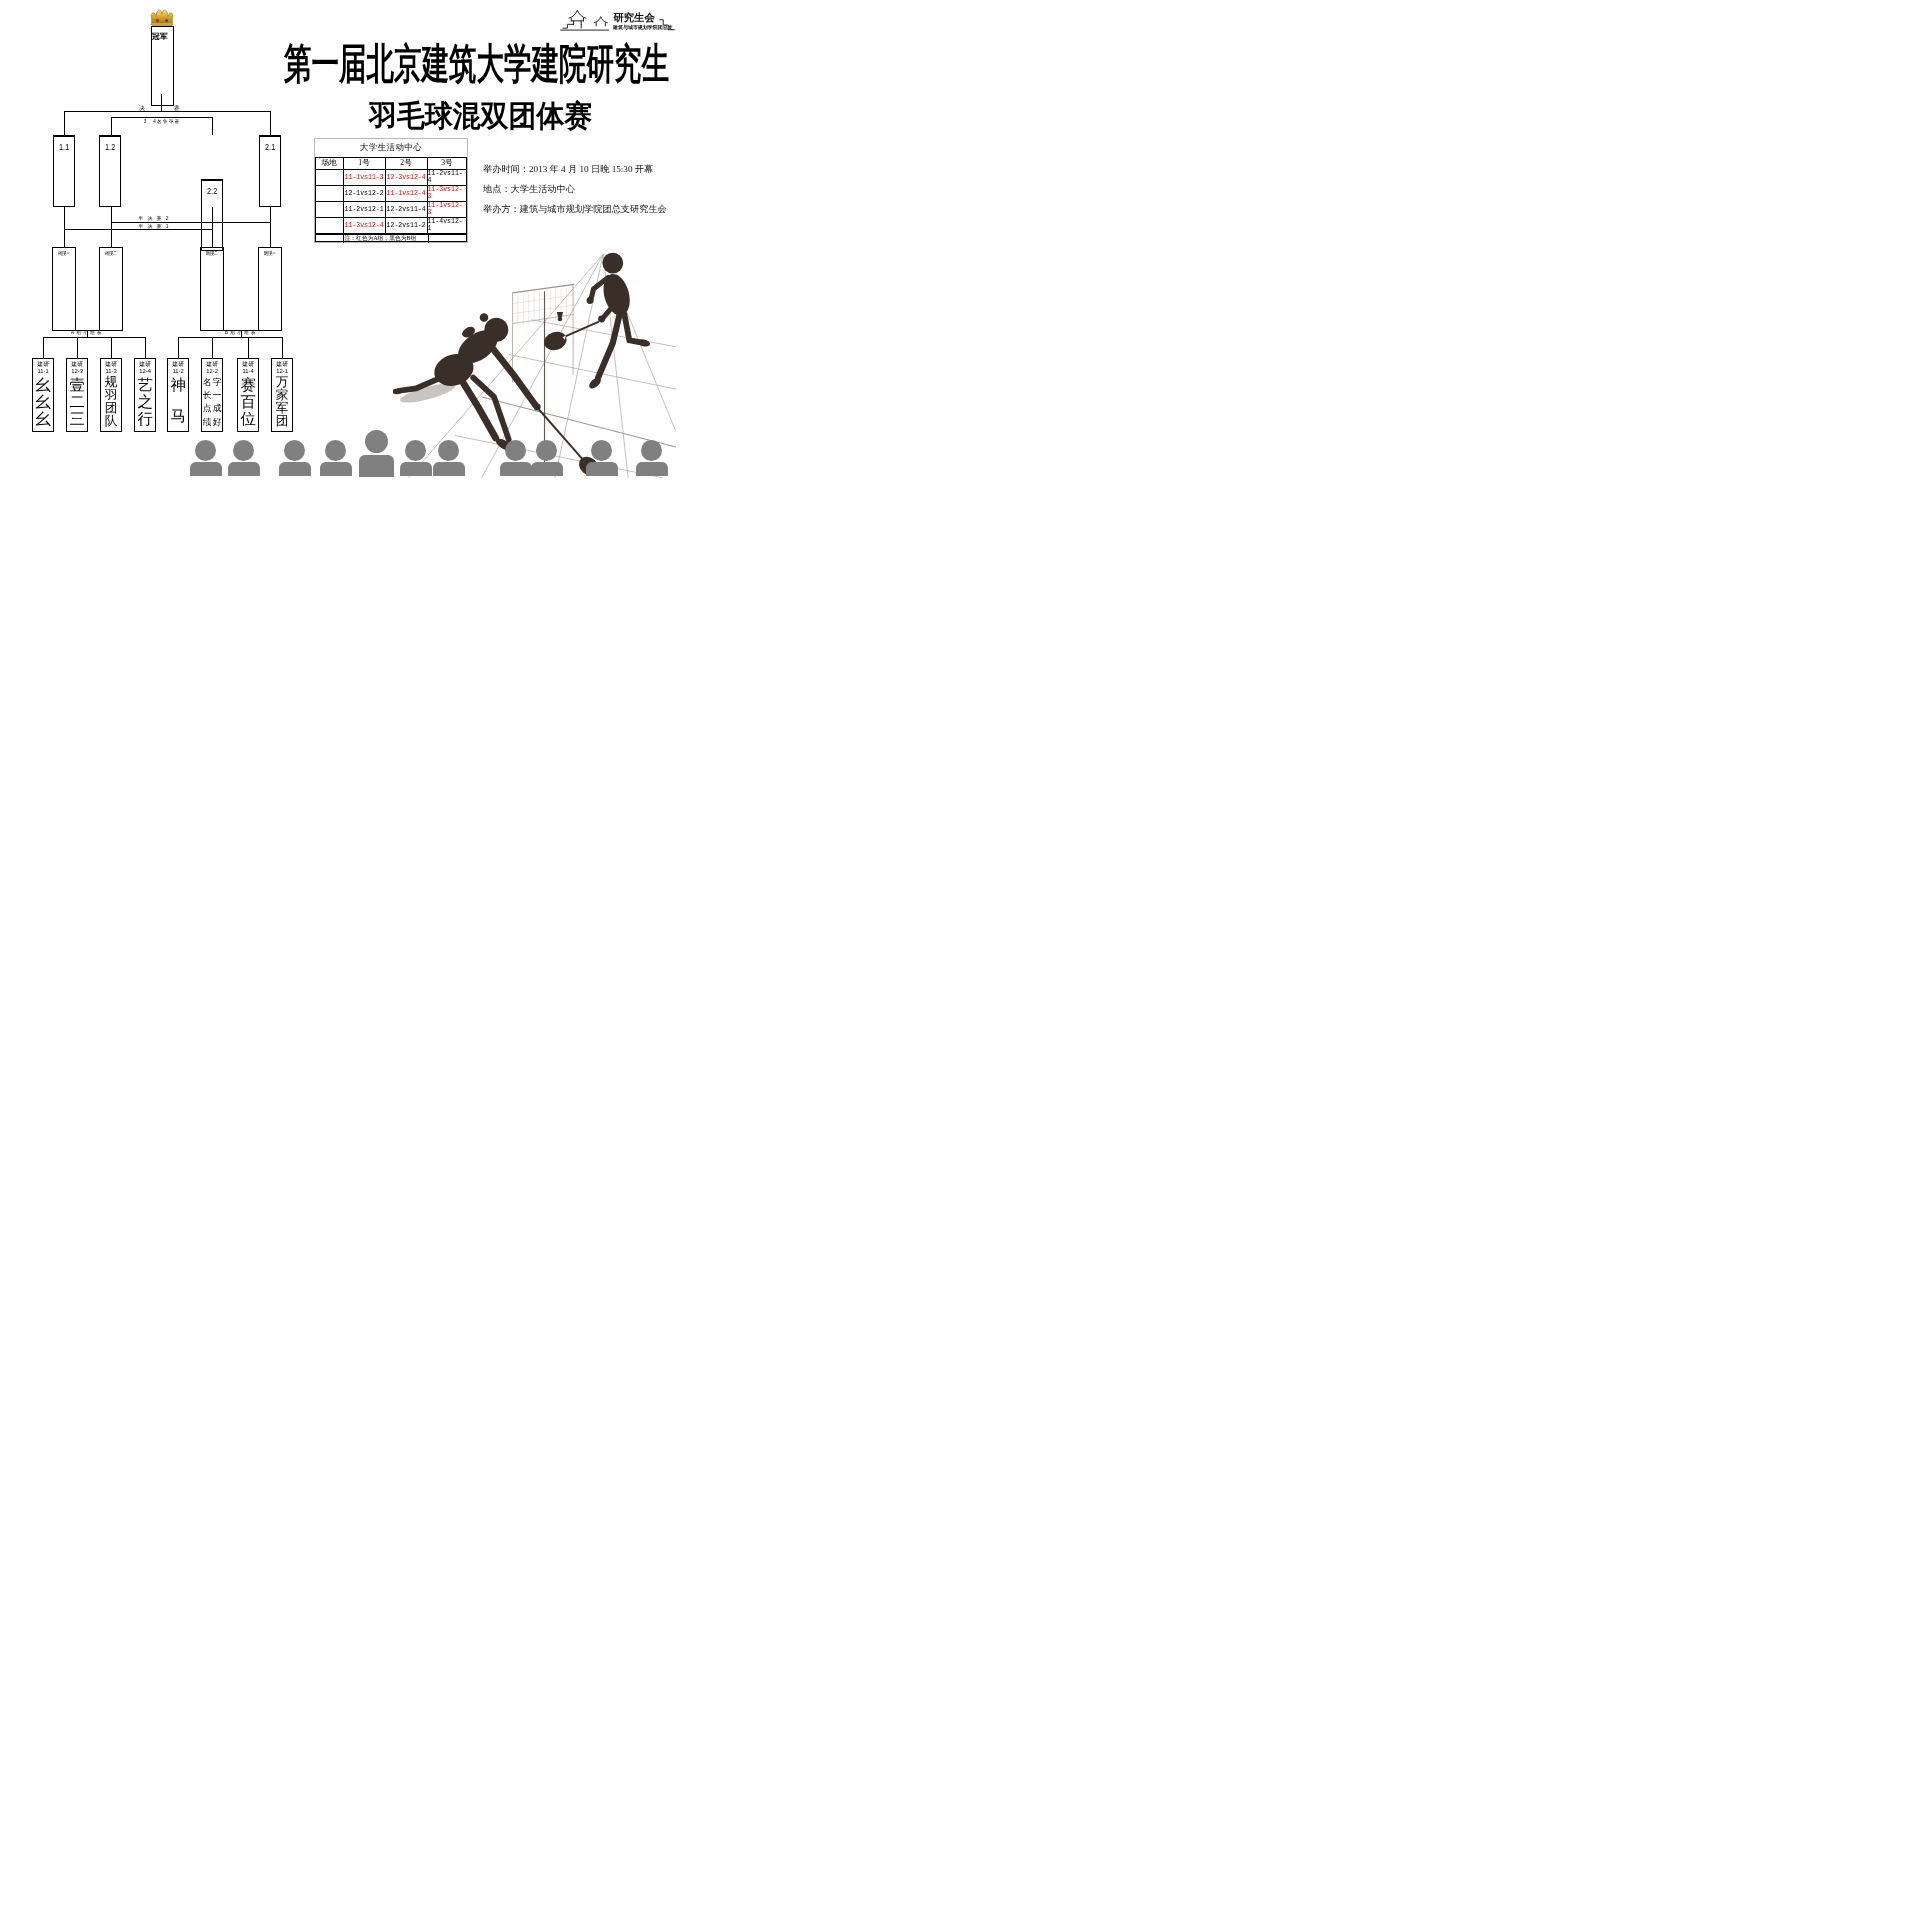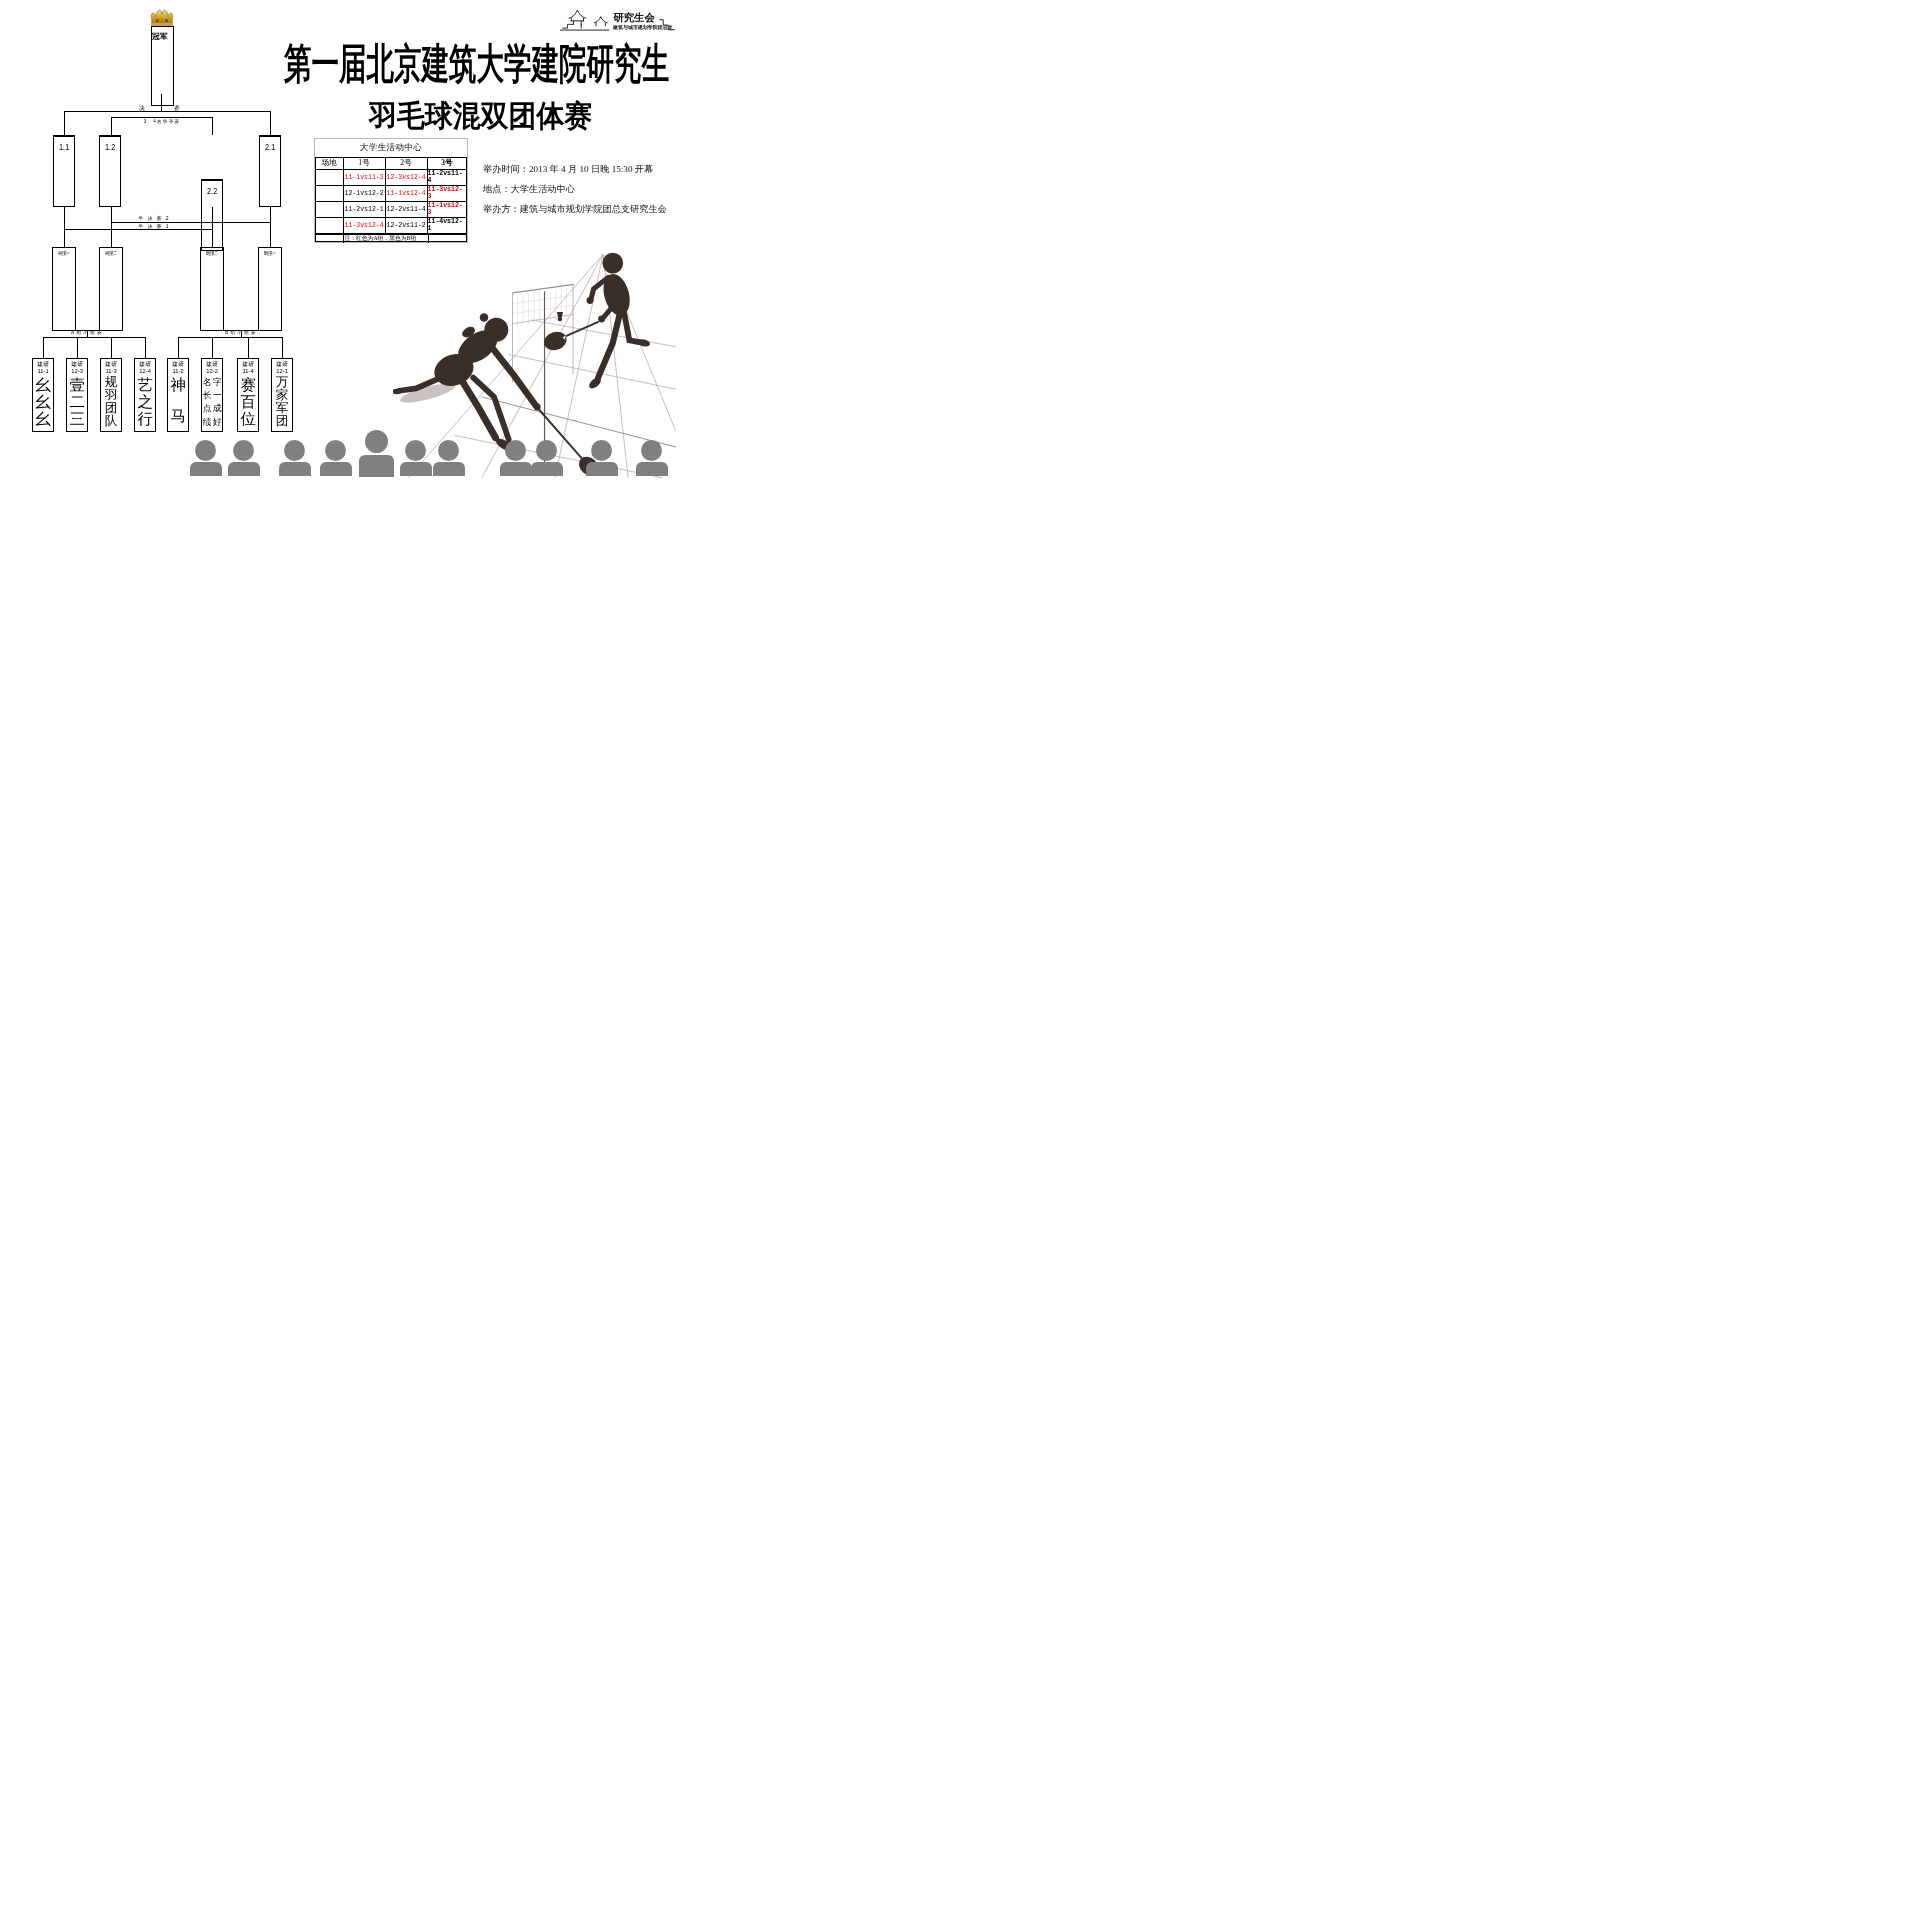--- a/index.html
+++ b/index.html
@@ -32,21 +32,21 @@
   .n8 span{font-size:8.9px;line-height:1.35;}
   .blabel{position:absolute;text-align:center;}
   
   .sched{position:absolute;left:314px;top:138px;width:154px;height:105px;box-sizing:border-box;
          border:0.4px solid #b9b9b9;font-family:"Liberation Serif","DejaVu Serif",serif;}
   .s-title{height:18px;display:flex;align-items:center;justify-content:center;font-size:8.5px;letter-spacing:0.4px;}
   .s-grid{position:absolute;left:-0.4px;right:-0.4px;top:18px;bottom:0;border:0.8px solid #000;box-sizing:border-box;}
   .s-row{display:flex;box-sizing:border-box;}
   .s-cell{box-sizing:border-box;display:flex;align-items:center;justify-content:center;overflow:hidden;}
   .c0{width:27px;}.c1{width:42px;border-left:0.8px solid #000;}
-  .c2{width:42px;border-left:0.8px solid #000;}.c3{flex:1;border-left:0.8px solid #000;font-weight:bold;}
+  .c2{width:42px;border-left:0.8px solid #000;}.c3{flex:1;border-left:0.8px solid #000;}
   .s-head{height:11.6px;border-bottom:1.9px double #000;font-size:7.7px;}
   .s-data{height:16px;border-bottom:0.8px solid #000;font-family:"Liberation Mono","DejaVu Sans Mono",monospace;font-size:6.5px;}
   .s-data:last-of-type{border-bottom:none;}
   .s-note{height:9.2px;border-top:0.8px solid #000;font-size:5.8px;}
   .s-note .note-cell{width:84px;border-left:0.8px solid #000;display:flex;align-items:center;padding-left:0.8px;}
   .s-note .note-end{flex:1;border-left:0.8px solid #000;}
   .s-cell[data-g="A"]{color:#f00;}
   .s-cell[data-g="B"]{color:#000;}
   
   .title1{position:absolute;left:284px;top:36px;font-size:42px;font-weight:bold;white-space:nowrap;

